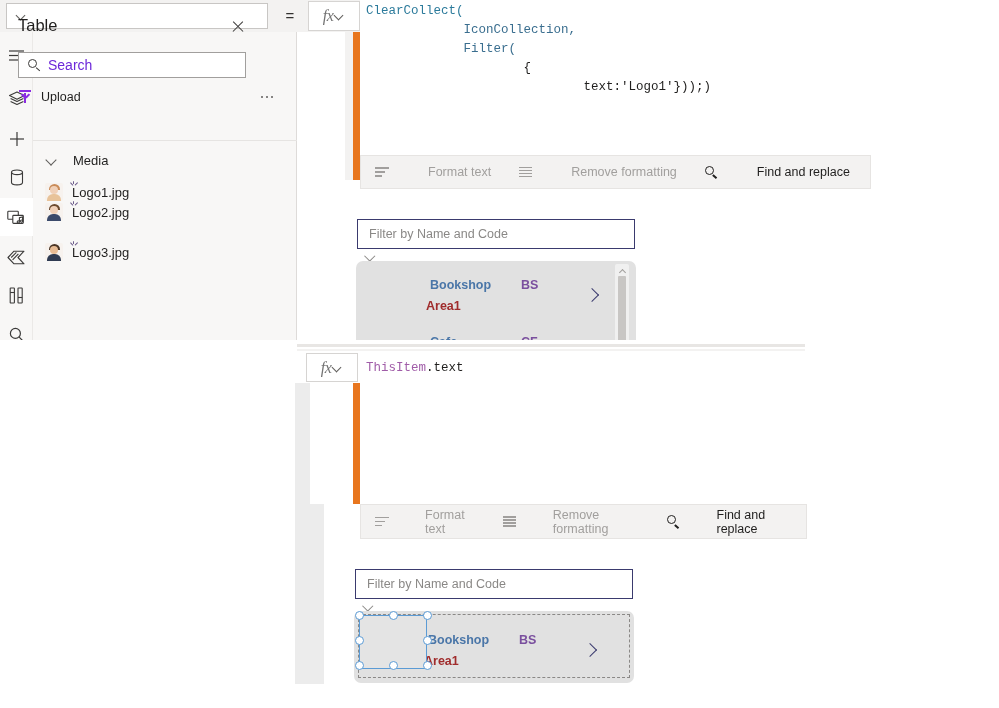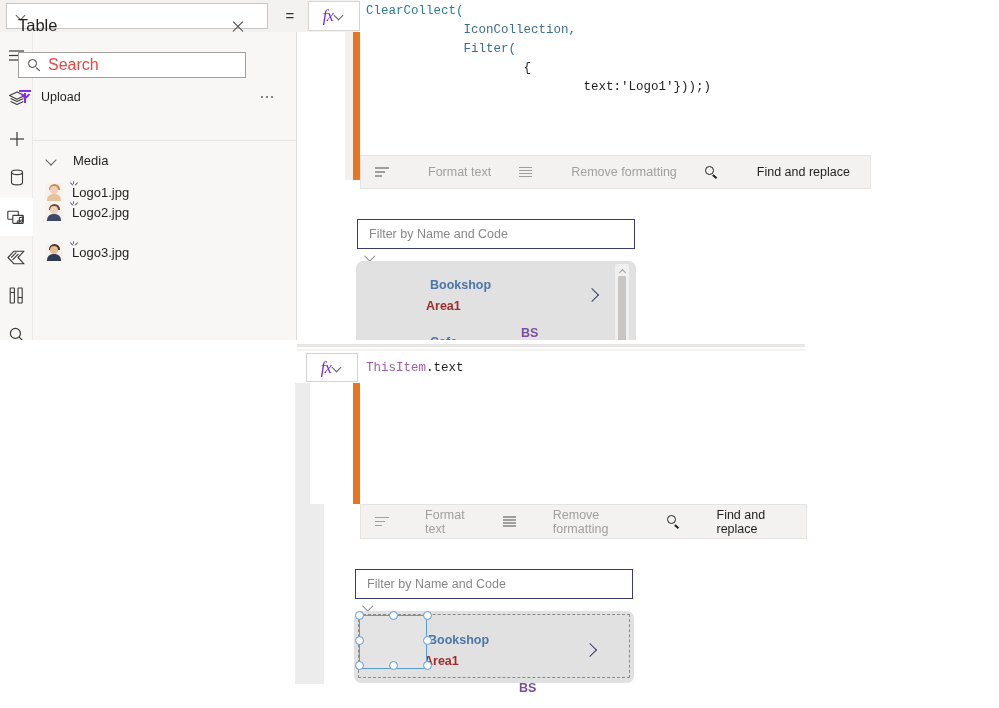--- a/index.html
+++ b/index.html
@@ -26,21 +26,21 @@
     border-right:1.3px solid #605e5c;border-bottom:1.3px solid #605e5c;
     transform:rotate(45deg);
   }
   #equals{left:280px;top:6px;width:20px;height:20px;line-height:20px;
     text-align:center;font-size:15px;color:#323130;}
   .fxbtn{
     background:#ffffff;border:1px solid #d6d4d2;box-sizing:border-box;
     display:flex;align-items:center;justify-content:center;gap:2px;
   }
   .fxbtn .fxi{font-family:"Liberation Serif","DejaVu Serif",serif;
-    font-style:italic;font-size:16px;color:#6d28d9;letter-spacing:-0.5px;}
+    font-style:italic;font-size:16px;color:#737373;letter-spacing:-0.5px;}
   #fx-top{left:308px;top:1px;width:52px;height:30px;}
 
   
   #fml1-wrap{left:360px;top:0;width:639px;height:155px;background:#ffffff;}
   #fml1-bar{left:353px;top:32px;width:7px;height:148px;background:#e8761e;}
   #fml1-gut{left:345px;top:32px;width:9px;height:148px;background:#f3f2f1;}
   .code{
     font-family:"Liberation Mono","DejaVu Sans Mono",monospace;
     font-size:12.5px;line-height:19px;white-space:pre;
   }
@@ -93,21 +93,21 @@
     width:14px;height:1.3px;background:#3b3a39;}
   .xglyph::before{transform:rotate(45deg);}
   .xglyph::after{transform:rotate(-45deg);}
   #search-box{left:18px;top:52px;width:228px;height:26px;background:#ffffff;
     border:1px solid #a19f9d;box-sizing:border-box;display:flex;align-items:center;padding-left:9px;}
   #search-box .sic{width:12px;height:12px;position:relative;margin-right:8px;flex:0 0 auto;}
   #search-box .sic::before{content:"";position:absolute;left:0;top:0;width:9px;height:9px;
     border:1.3px solid #3b3a39;border-radius:50%;box-sizing:border-box;}
   #search-box .sic::after{content:"";position:absolute;left:7.5px;top:7.5px;width:4.5px;height:1.3px;
     background:#3b3a39;transform:rotate(42deg);transform-origin:left center;}
-  #search-box .sph{font-size:16px;color:#ef4444;}
+  #search-box .sph{font-size:14px;color:#6d28d9;}
   #upload-row{left:18px;top:84px;width:263px;height:26px;display:flex;align-items:center;}
   .ic-upload{width:14px;height:14px;position:relative;margin-right:9px;}
   .ic-upload i.bar{position:absolute;left:6px;top:3px;width:1.5px;height:10px;background:#8a2be2;}
   .ic-upload i.top{position:absolute;left:1px;top:0px;width:12px;height:1.5px;background:#8a2be2;}
   .ic-upload i.a1,.ic-upload i.a2{position:absolute;top:5px;width:5px;height:1.5px;background:#8a2be2;}
   .ic-upload i.a1{left:2.5px;transform:rotate(45deg);}
   .ic-upload i.a2{left:6.5px;transform:rotate(-45deg);}
   #upload-row .ulbl{font-size:12.5px;color:#201f1e;}
   #more-dots{left:258px;top:88px;width:18px;height:18px;display:flex;
     align-items:center;justify-content:center;gap:2.5px;}
@@ -148,21 +148,21 @@
   #errchev1{left:364px;top:250px;width:12px;height:12px;}
   .gchev{position:relative;width:100%;height:100%;}
   .gchev::before{content:"";position:absolute;left:2px;top:2px;width:6.5px;height:6.5px;
     border-right:1.3px solid #8a8886;border-bottom:1.3px solid #8a8886;transform:rotate(45deg);}
 
   #gal1{left:356px;top:261px;width:280px;height:87px;background:#e1e1e1;
     border-radius:7px 7px 0 0;overflow:hidden;}
   .grow{position:absolute;left:0;width:280px;height:60px;}
   .gthumb{position:absolute;left:6px;top:6px;width:60px;height:48px;}
   .gname{position:absolute;font-size:12.5px;color:#4a76a8;font-weight:bold;}
-  .gcode{position:absolute;font-size:12.5px;color:#7a4f9e;font-weight:bold;margin-top:48px;}
+  .gcode{position:absolute;font-size:12.5px;color:#7a4f9e;font-weight:bold;}
   .garea{position:absolute;font-size:12.5px;color:#a02c2c;font-weight:bold;}
   .garrow{position:absolute;width:16px;height:16px;}
   .garrow::before{content:"";position:absolute;left:3px;top:3px;width:9px;height:9px;
     border-right:1.8px solid #3a3a6e;border-top:1.8px solid #3a3a6e;transform:rotate(45deg);}
   #gal1-sb{position:absolute;left:259px;top:3px;width:14px;height:82px;background:#f0f0f0;
     border-radius:2px;}
   #gal1-sb .thumbbar{position:absolute;left:3px;top:12px;width:8px;height:66px;
     background:#c8c6c4;border-radius:1px;}
   #gal1-sb .uparr{position:absolute;left:4px;top:4px;width:6px;height:4px;}
   #gal1-sb .uparr::before{content:"";position:absolute;left:0.5px;top:1.5px;width:4px;height:4px;

